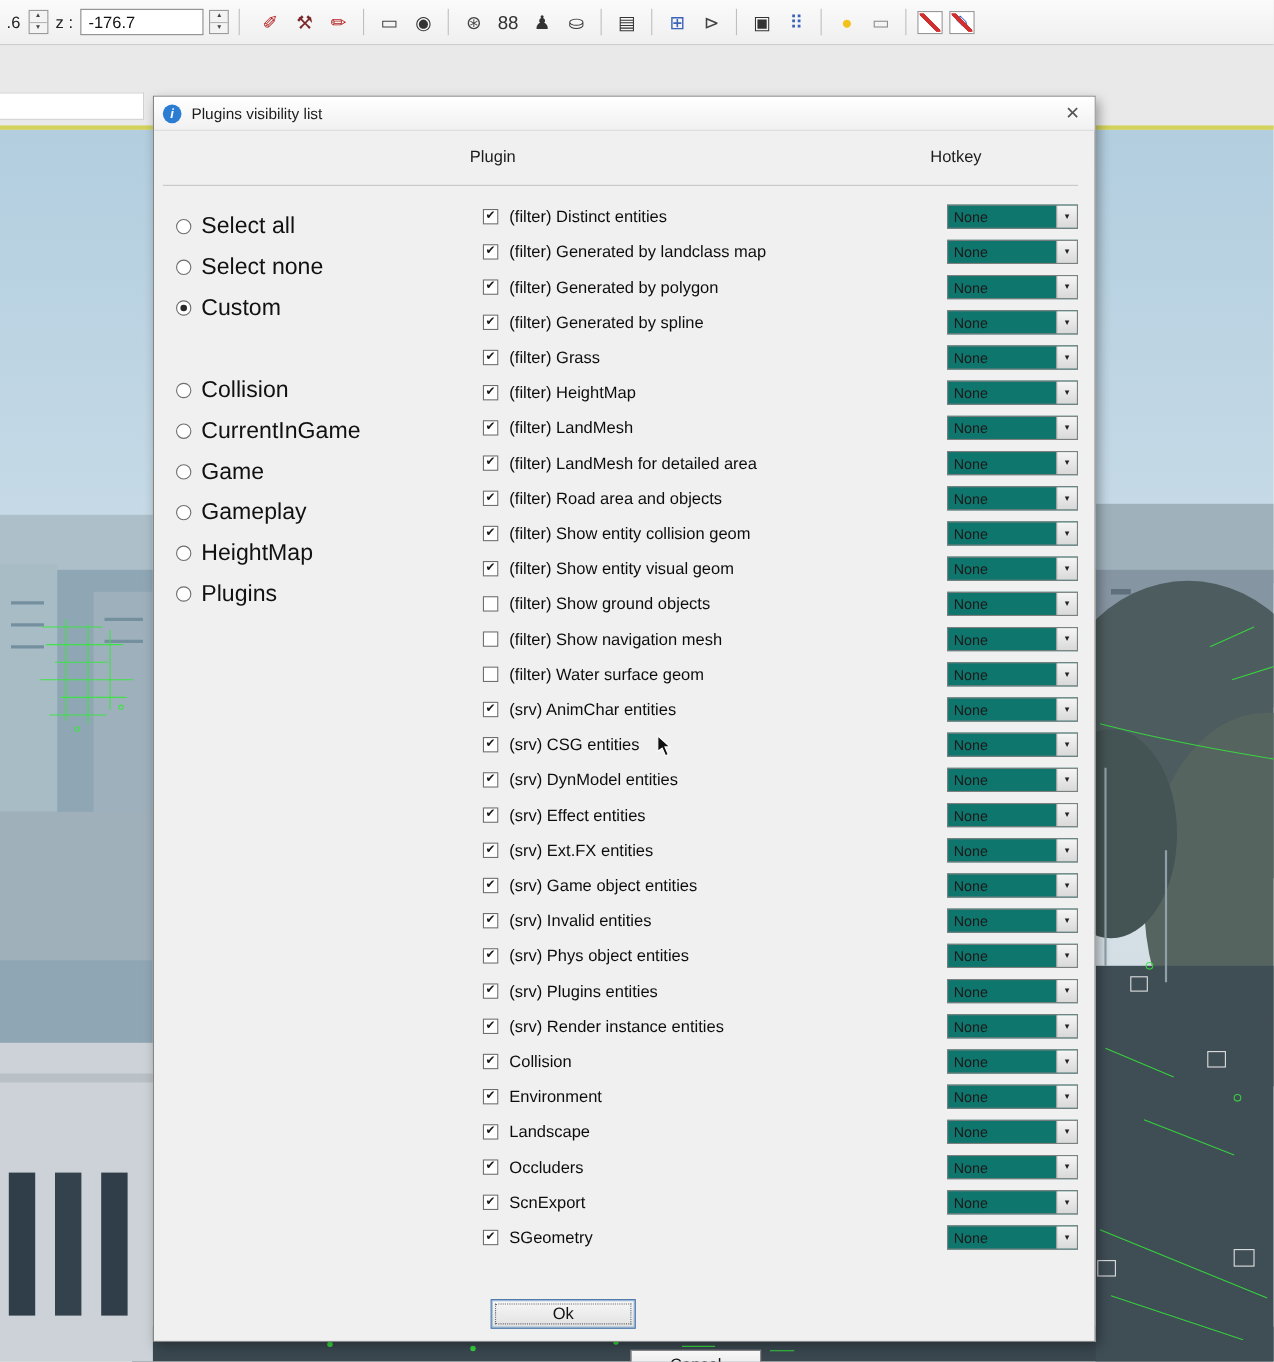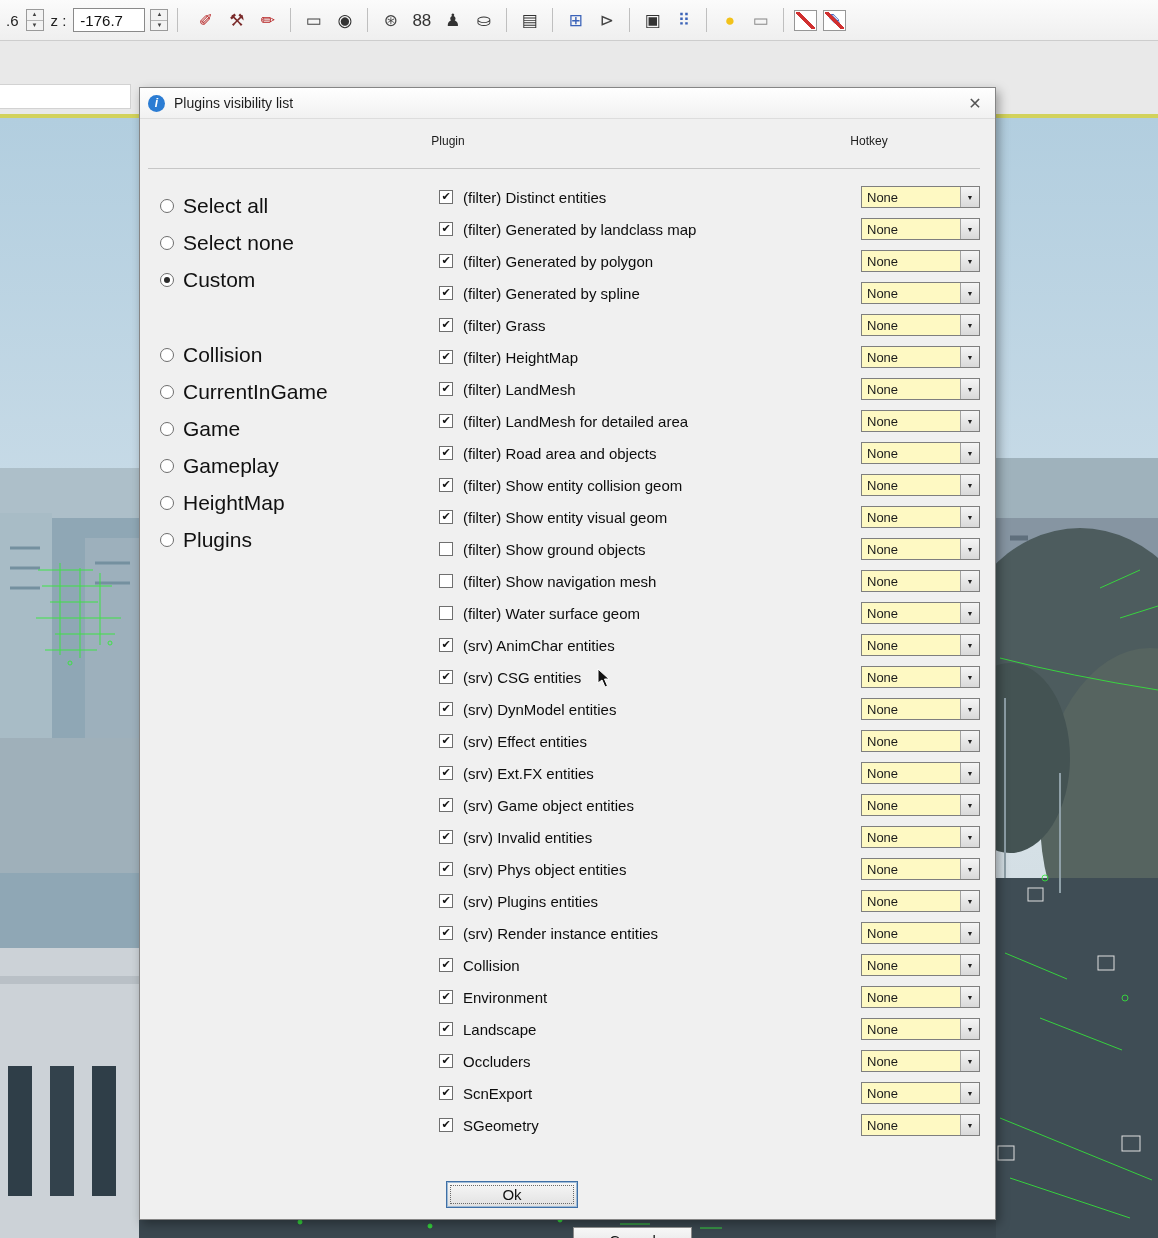--- a/index.html
+++ b/index.html
@@ -15,21 +15,21 @@
     position:absolute;top:0;left:0;right:0;height:40px;z-index:6;
     background:linear-gradient(#fbfbfb,#efefef);
     border-bottom:1px solid #cdcdcd;
     display:flex;align-items:center;gap:5px;padding:0 4px;
   }
   .tb-text{font-size:15px;color:#222;padding:0 2px;}
   .spin{width:18px;height:22px;border:1px solid #9a9a9a;background:#f3f3f3;
     display:flex;flex-direction:column;box-sizing:border-box;}
   .spin span{flex:1;font-size:6px;line-height:9px;text-align:center;color:#444;}
   .spin span:first-child{border-bottom:1px solid #b5b5b5;}
-  .zfield{width:72px;height:24px;border:1px solid #8a8a8a;background:#fff;
+  .zfield{width:112px;height:24px;border:1px solid #8a8a8a;background:#fff;
     display:flex;align-items:center;padding:0 6px;box-sizing:border-box;font-size:15px;color:#111;}
   .tb-icons{display:flex;align-items:center;gap:6px;margin-left:6px;}
   .tb-cell{width:25px;height:25px;display:flex;align-items:center;justify-content:center;box-sizing:border-box;}
   .tb-glyph{font-size:17px;line-height:1;}
   .tb-cell.divider{width:9px;}
   .tb-cell.divider::before{content:"";width:1px;height:24px;background:#bfbfbf;}
   .tb-cell.slash{position:relative;width:23px;height:21px;border:1px solid #979797;background:#fff;}
   .tb-cell.slash::after{content:"";position:absolute;left:1px;right:1px;top:1px;bottom:1px;
     background:linear-gradient(45deg,transparent 42%,#d03030 42%,#d03030 58%,transparent 58%);}
   .tb-divider{width:1px;height:24px;background:#bfbfbf;margin:0 4px;}
@@ -50,21 +50,21 @@
     box-shadow:3px 4px 10px rgba(0,0,0,.35);
   }
   .dlg-title{height:30px;display:flex;align-items:center;padding:0 8px;
     background:linear-gradient(#ffffff,#f1f1f1);border-bottom:1px solid #dddddd;}
   .info-icon{width:17px;height:17px;border-radius:50%;background:#2b7cd3;color:#fff;
     font-size:12px;font-style:italic;font-weight:bold;display:flex;align-items:center;
     justify-content:center;margin-right:9px;flex:0 0 auto;}
   .dlg-title-text{font-size:14px;color:#1d1d1d;}
   .dlg-close{margin-left:auto;width:24px;text-align:center;font-size:16px;color:#555;}
 
-  .hdr{position:absolute;top:46px;transform:translateX(-50%);font-size:12px;color:#1c1c1c;}
+  .hdr{position:absolute;top:46px;transform:translateX(-50%);font-size:15px;color:#1c1c1c;}
   .hdr-plugin{left:308px;}
   .hdr-hotkey{left:729px;}
   .hdr-line{position:absolute;top:80px;left:8px;width:832px;border-top:1px solid #c6c6c6;}
 
   
   .radios{position:absolute;left:20px;}
   .radios1{top:99px;}
   .radios2{top:248px;}
   .radio-row{height:37px;display:flex;align-items:center;}
   .radio{width:14px;height:14px;border-radius:50%;border:1px solid #6e6e6e;background:#fff;
@@ -72,21 +72,21 @@
   .radio .dot{position:absolute;left:3px;top:3px;right:3px;bottom:3px;border-radius:50%;background:#2a2a2a;}
   .rlabel{font-size:21px;color:#111;}
 
   
   .plugin-rows{position:absolute;left:299px;top:93px;width:541px;}
   .prow{height:32px;display:flex;align-items:center;}
   .cb{width:14px;height:14px;border:1px solid #6f6f6f;background:#fff;box-sizing:border-box;
     display:flex;align-items:center;justify-content:center;flex:0 0 auto;}
   .tick{font-size:11px;line-height:1;color:#151515;margin-top:-1px;}
   .plabel{margin-left:10px;font-size:15px;color:#0d0d0d;flex:1;white-space:nowrap;overflow:hidden;}
-  .combo{width:119px;height:22px;border:1px solid #7f7f7f;background:#fef9c3;box-sizing:border-box;
+  .combo{width:119px;height:22px;border:1px solid #7f7f7f;background:#0f766e;box-sizing:border-box;
     display:flex;align-items:stretch;flex:0 0 auto;}
   .combo-text{flex:1;display:flex;align-items:center;padding-left:5px;font-size:13px;color:#1a1a1a;}
   .combo-btn{width:18px;background:linear-gradient(#f5f5f5,#d9d9d9);border-left:1px solid #a3a3a3;
     display:flex;align-items:center;justify-content:center;font-size:7px;color:#222;}
 
   
   .btn{position:absolute;top:1093px;height:27px;box-sizing:border-box;
     background:linear-gradient(#f7f7f7,#e1e1e1);border:1px solid #8a8a8a;
     display:flex;align-items:center;justify-content:center;font-size:15px;color:#111;}
   .btn-ok{left:306px;width:132px;border-color:#3f6fa5;box-shadow:0 0 0 1px #9fbcd8 inset;}

